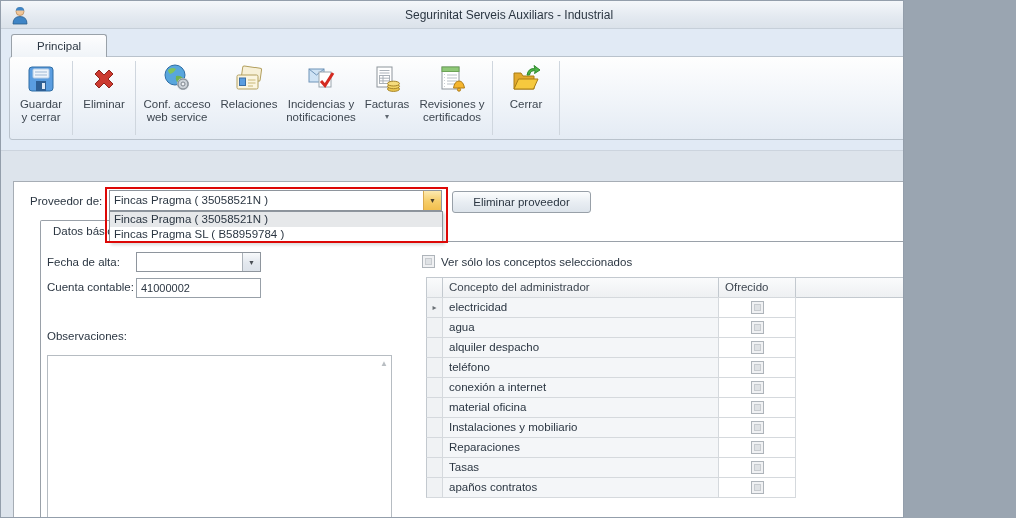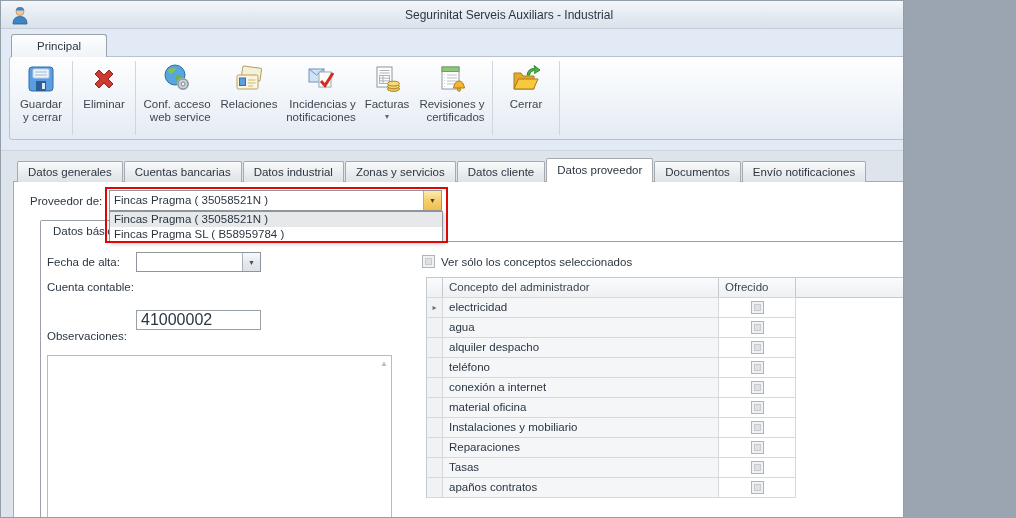--- a/index.html
+++ b/index.html
@@ -25,21 +25,21 @@
   .ribbon { position:absolute; left:0; top:28px; width:1016px; height:122px;
     background:#e1eaf5; border-bottom:1px solid #ccd4de; }
   .principal-tab { position:absolute; left:10px; top:5px; height:23px; padding:0 25px;
     line-height:22px; background:linear-gradient(#fdfdfe,#f0f4f8); border:1px solid #99a1a9;
     border-bottom:none; border-radius:3px 3px 0 0; z-index:2; }
   .ribbon-panel { position:absolute; left:8px; top:27px; width:935px; height:84px;
     background:linear-gradient(#fefefe,#f0f4f9 55%,#e4ebf4); border:1px solid #b9c2cc; border-radius:3px; }
   .toolbar { display:flex; height:100%; align-items:stretch; padding-left:2px; }
   .tb-btn { display:flex; flex-direction:column; align-items:center; padding-top:5px; cursor:default; }
   .tb-btn .ic { height:34px; display:flex; align-items:center; justify-content:center; }
-  .tb-lbl { white-space:pre-line; text-align:right; line-height:13px; color:#3d4650; margin-top:2px; }
+  .tb-lbl { white-space:pre-line; text-align:center; line-height:13px; color:#3d4650; margin-top:2px; }
   .tb-drop { font-size:8px; color:#5f6770; line-height:8px; margin-top:2px; }
   .tb-sep { width:1px; background:#cfd6de; margin:4px 2px; }
   .collapse-chevron { position:absolute; right:22px; top:8px; cursor:default; }
   
   .tabstrip { position:absolute; left:16px; top:158px; height:23px; display:flex; align-items:flex-end; z-index:3; }
   .tab { height:21px; line-height:20px; padding:0 10px; margin-right:1px;
     background:linear-gradient(#f8f9fa,#dfe2e6); border:1px solid #a4aab0; border-bottom:none;
     border-radius:2px 2px 0 0; color:#2b3642; cursor:default; }
   .tab.active { height:24px; line-height:23px; background:#fff; z-index:4; }
   
@@ -60,21 +60,21 @@
   .red-annotation { position:absolute; left:91px; top:5px; width:343px; height:56px;
     border:2px solid #dd0806; z-index:7; pointer-events:none; }
   .btn { position:absolute; background:linear-gradient(#fcfdfe,#e9eef3 50%,#dde4eb);
     border:1px solid #98a0a8; border-radius:3px; text-align:center; cursor:default; }
   
   .subtab { position:absolute; left:26px; top:38px; height:23px; padding:0 12px; line-height:21px;
     background:#fff; border:1px solid #9aa1a9; border-bottom:none; border-radius:2px 2px 0 0; z-index:1; }
   .group-panel { position:absolute; left:26px; top:59px; width:924px; height:280px;
     background:#fff; border:1px solid #9aa1a9; }
   .input { position:absolute; border:1px solid #98a0a8; background:#fff; font-family:"Liberation Sans",sans-serif;
-    font-size:16px; color:#2b3642; padding:0 4px;margin-top:32px; }
+    font-size:11px; color:#2b3642; padding:0 4px; }
   .textarea { position:absolute; left:6px; top:113px; width:345px; height:167px; border:1px solid #b6bcc2; background:#fff; }
   .textarea .up { position:absolute; right:3px; top:3px; font-size:8px; color:#b9bec3; }
   
   .cb { width:13px; height:13px; border:1px solid #aeb4ba; background:#f0f1f3; display:flex;
     align-items:center; justify-content:center; cursor:default; }
   .cb i { display:block; width:7px; height:7px; background:#dfe2e5; border:1px solid #c7cbcf; }
   .filter-cb { position:absolute; left:381px; top:13px; }
   
   .concepts-table { position:absolute; left:385px; top:35px; }
   .thead { display:flex; height:21px;justify-content:space-between; }
@@ -247,47 +247,38 @@
             </svg>
           </span>
           <span class="tb-lbl">Cerrar</span>
         </div>
         <div class="tb-sep"></div>
 
       </div>
     </div>
   </div>
 
-  <div class="tabstrip">
-    <div class="tab">Datos generales</div>
-    <div class="tab">Cuentas bancarias</div>
-    <div class="tab">Datos industrial</div>
-    <div class="tab">Zonas y servicios</div>
-    <div class="tab">Datos cliente</div>
-    <div class="tab active">Datos proveedor</div>
-    <div class="tab">Documentos</div>
-    <div class="tab">Envío notificaciones</div>
-  </div>
 
   <div class="page">
 
     <span class="lbl" style="left:16px; top:13px">Proveedor de:</span>
 
     <div class="combo" style="left:95px; top:8px; width:333px; height:21px">
       <span class="val">Fincas Pragma ( 35058521N )</span>
       <span class="combo-btn amber">▼</span>
     </div>
 
     <div class="combo-popup">
       <div class="popup-item current">Fincas Pragma ( 35058521N )</div>
       <div class="popup-item">Fincas Pragma SL ( B58959784 )</div>
     </div>
 
     <div class="red-annotation"></div>
 
+    <div class="btn" style="left:438px; top:9px; width:139px; height:22px; line-height:20px">Eliminar proveedor</div>
 
     <div class="subtab">Datos básicos</div>
 
     <div class="group-panel">
 
       <span class="lbl" style="left:6px; top:14px">Fecha de alta:</span>
       <div class="combo" style="left:95px; top:10px; width:125px; height:20px">
         <span class="val"></span>
         <span class="combo-btn gray">▼</span>
       </div>

